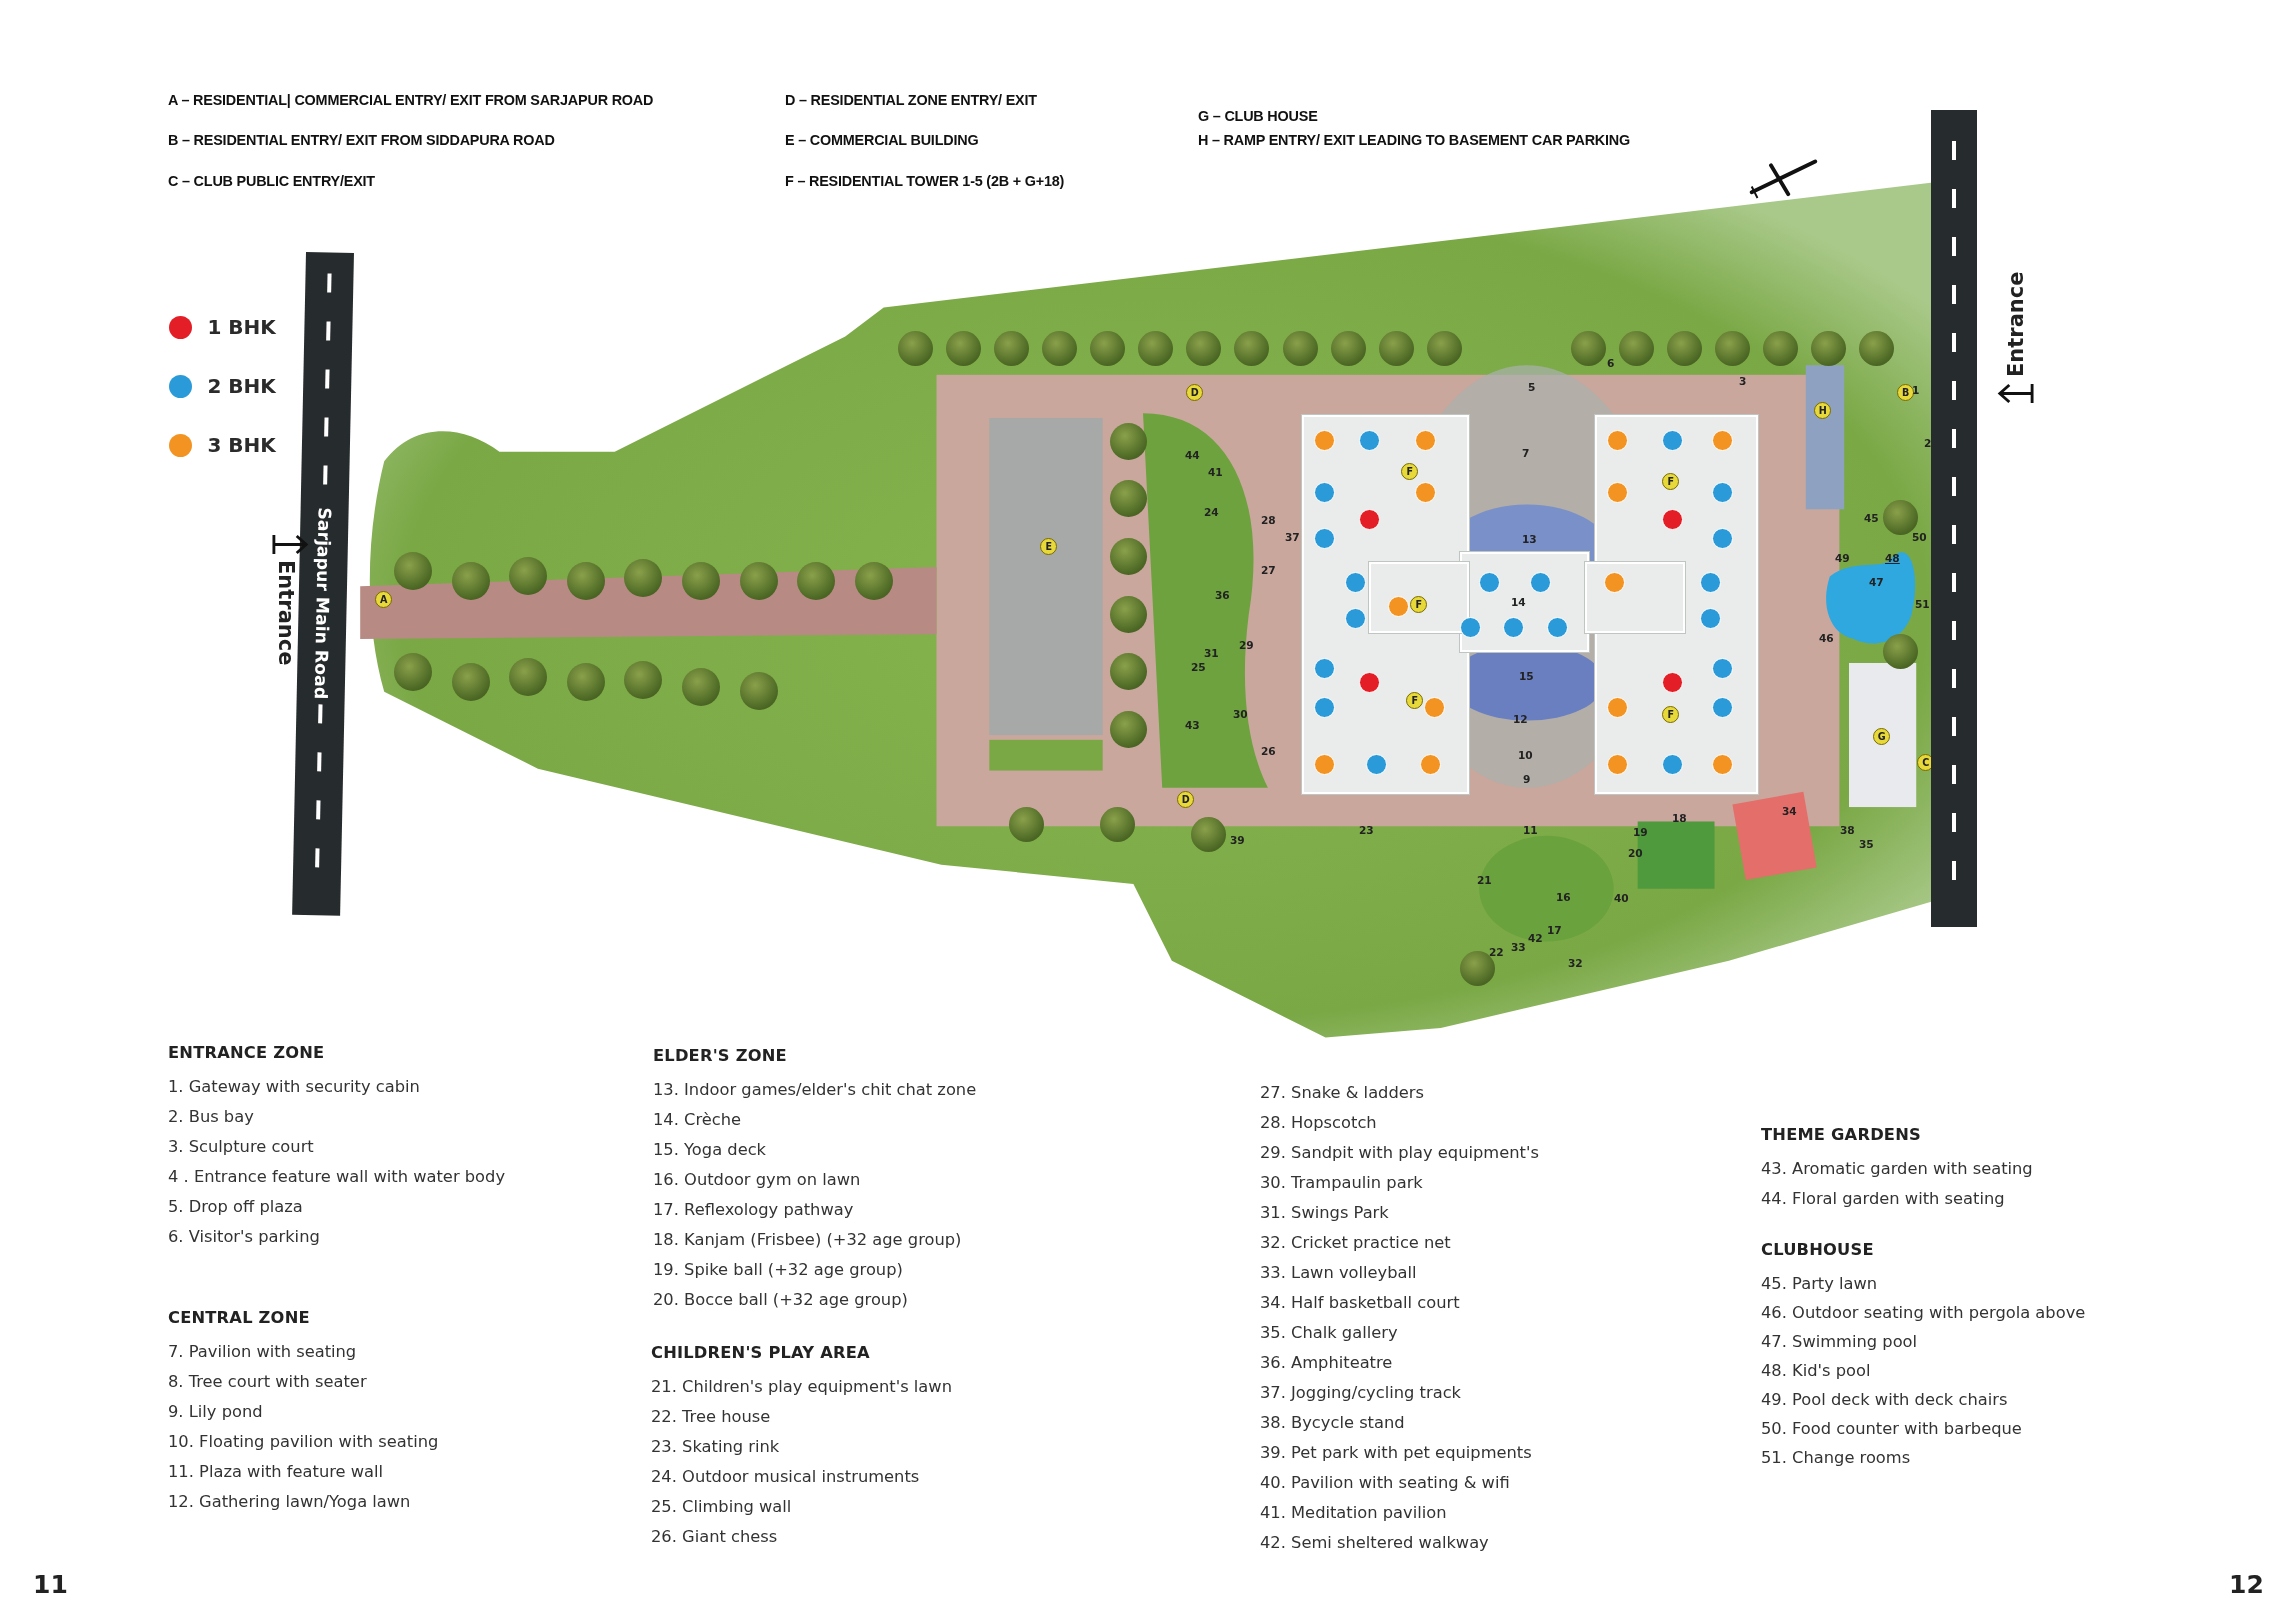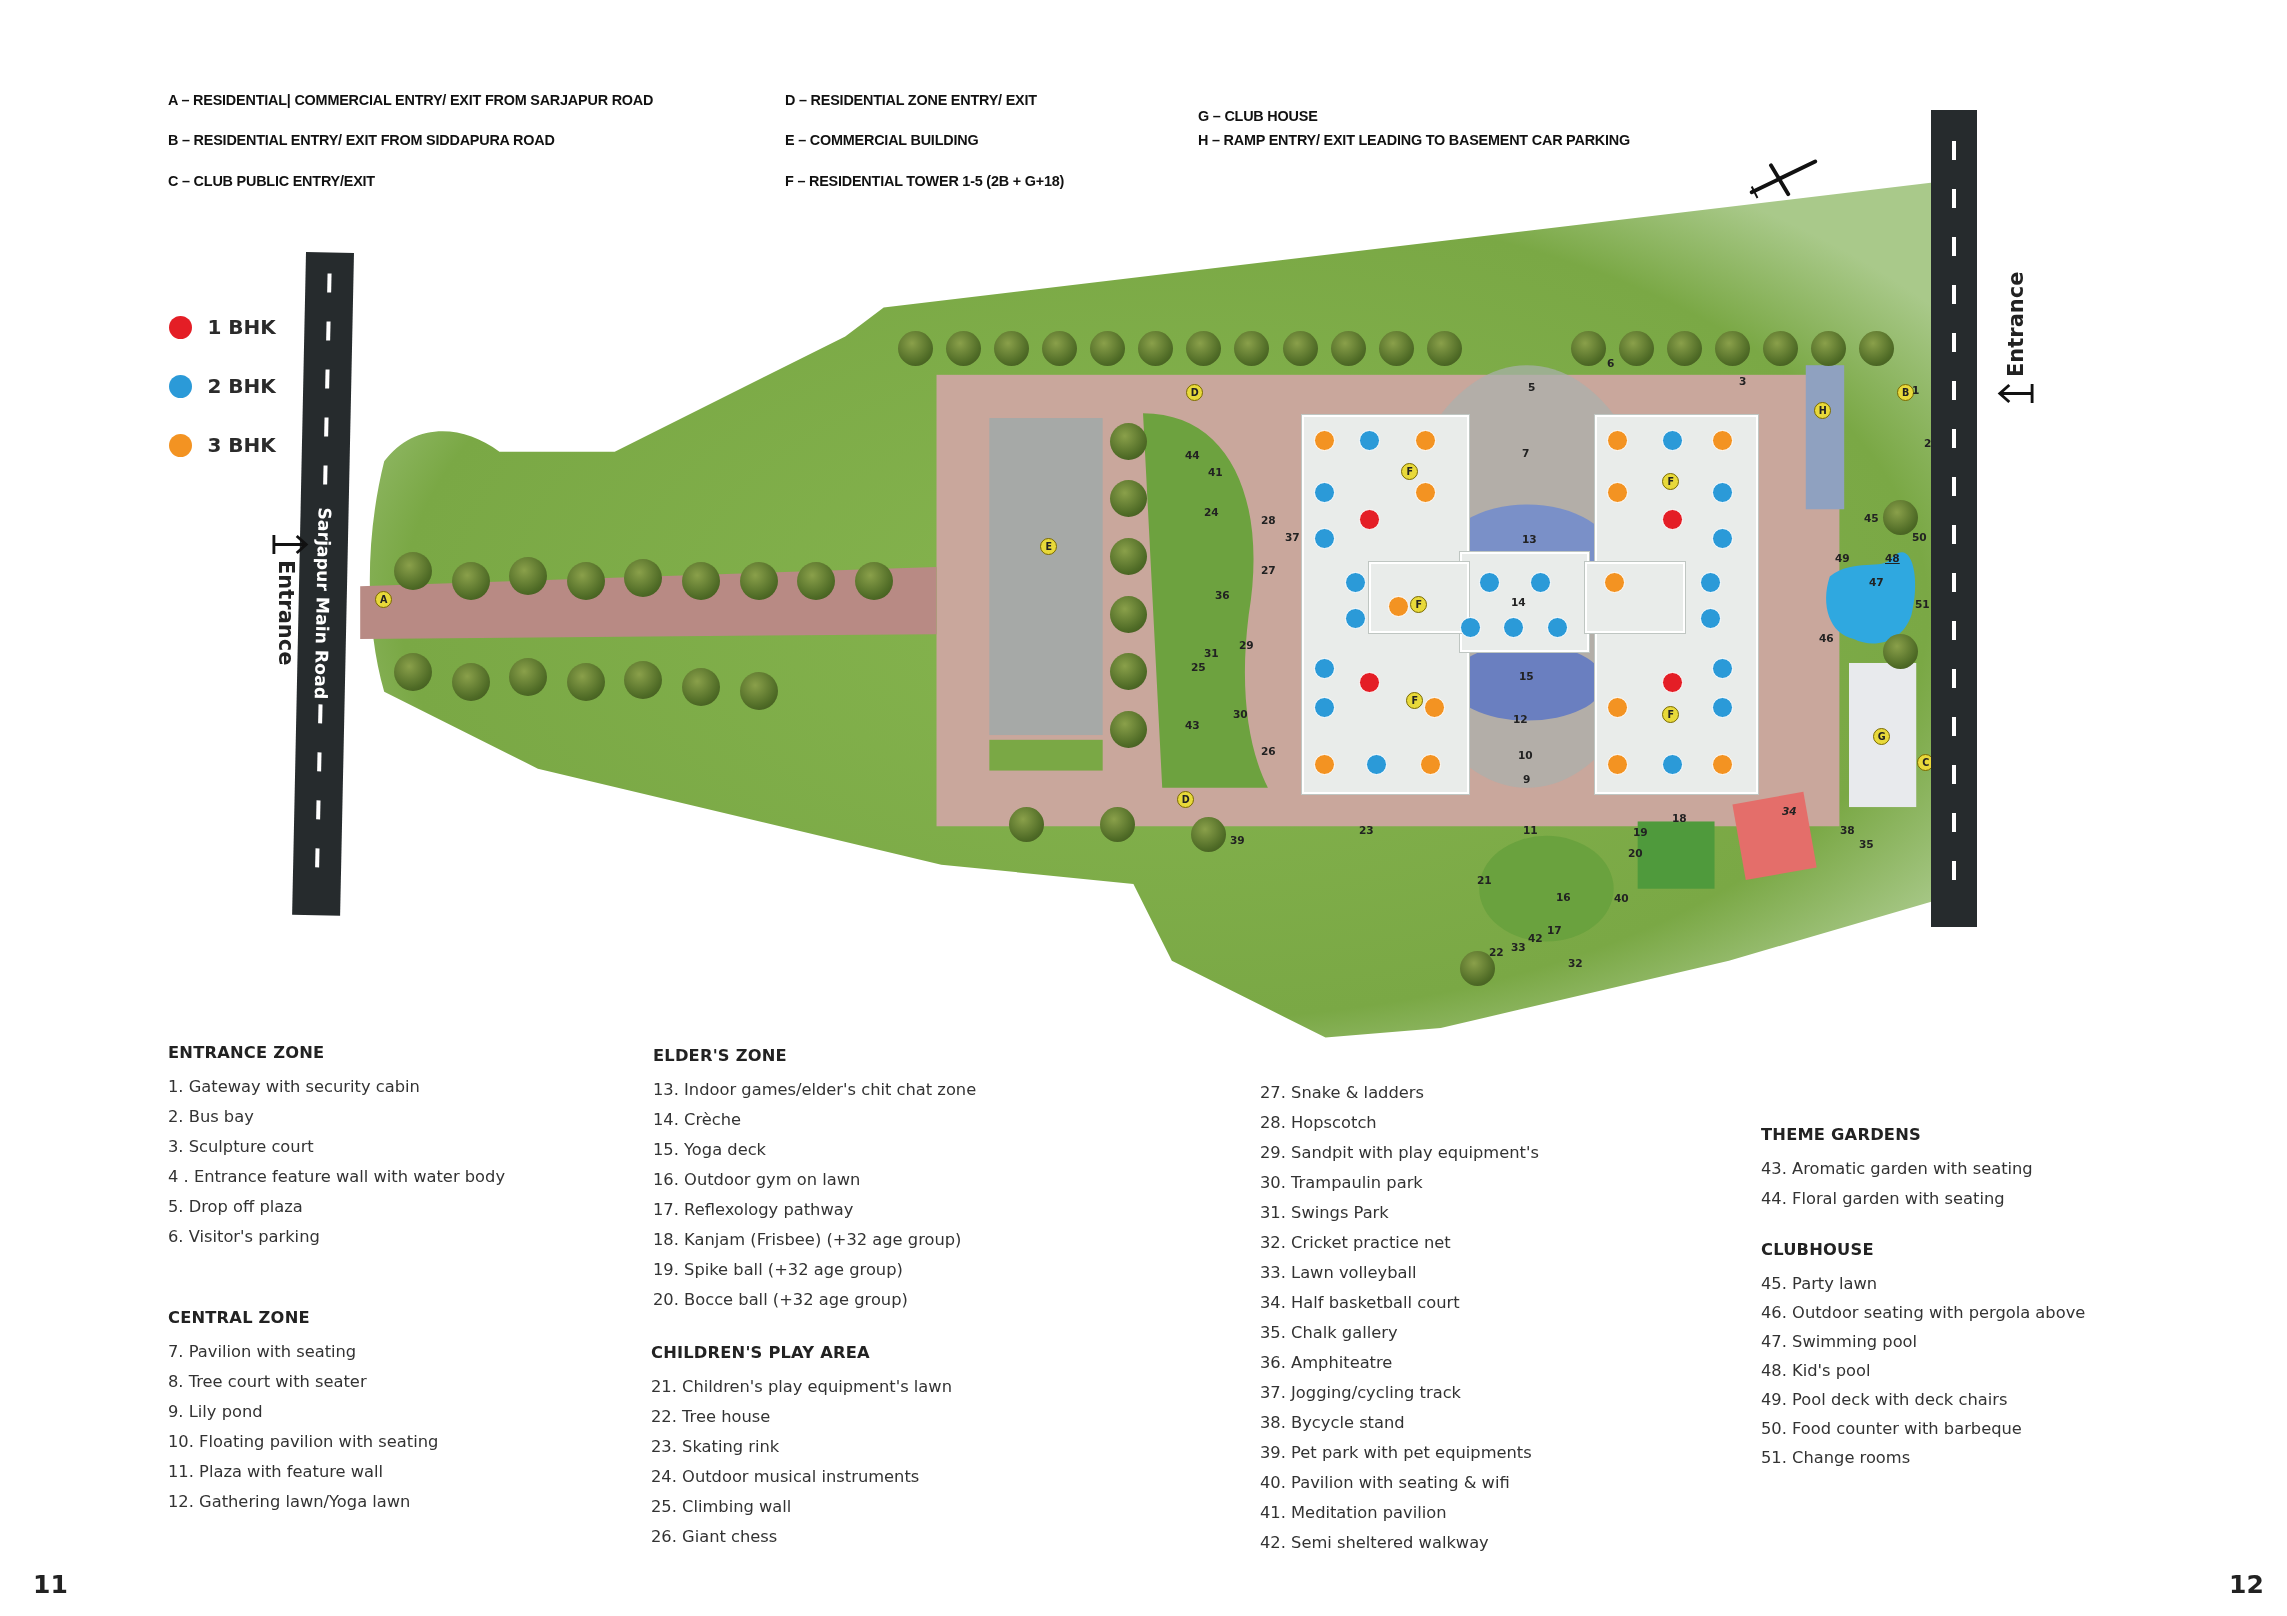--- a/index.html
+++ b/index.html
@@ -228,21 +228,21 @@
   <span class="mlabel" style="left:1204px;top:506px;">24</span>
   <span class="mlabel" style="left:1191px;top:661px;">25</span>
   <span class="mlabel" style="left:1261px;top:745px;">26</span>
   <span class="mlabel" style="left:1261px;top:564px;">27</span>
   <span class="mlabel" style="left:1261px;top:514px;">28</span>
   <span class="mlabel" style="left:1239px;top:639px;">29</span>
   <span class="mlabel" style="left:1233px;top:708px;">30</span>
   <span class="mlabel" style="left:1204px;top:647px;">31</span>
   <span class="mlabel" style="left:1568px;top:957px;">32</span>
   <span class="mlabel" style="left:1511px;top:941px;">33</span>
-  <span class="mlabel" style="left:1782px;top:805px;font-style:italic;">34</span>
+  <span class="mlabel" style="left:1782px;top:805px;">34</span>
   <span class="mlabel" style="left:1859px;top:838px;">35</span>
   <span class="mlabel" style="left:1215px;top:589px;">36</span>
   <span class="mlabel" style="left:1285px;top:531px;">37</span>
   <span class="mlabel" style="left:1840px;top:824px;">38</span>
   <span class="mlabel" style="left:1230px;top:834px;">39</span>
   <span class="mlabel" style="left:1614px;top:892px;">40</span>
   <span class="mlabel" style="left:1208px;top:466px;">41</span>
   <span class="mlabel" style="left:1528px;top:932px;">42</span>
   <span class="mlabel" style="left:1185px;top:719px;">43</span>
   <span class="mlabel" style="left:1185px;top:449px;">44</span>

